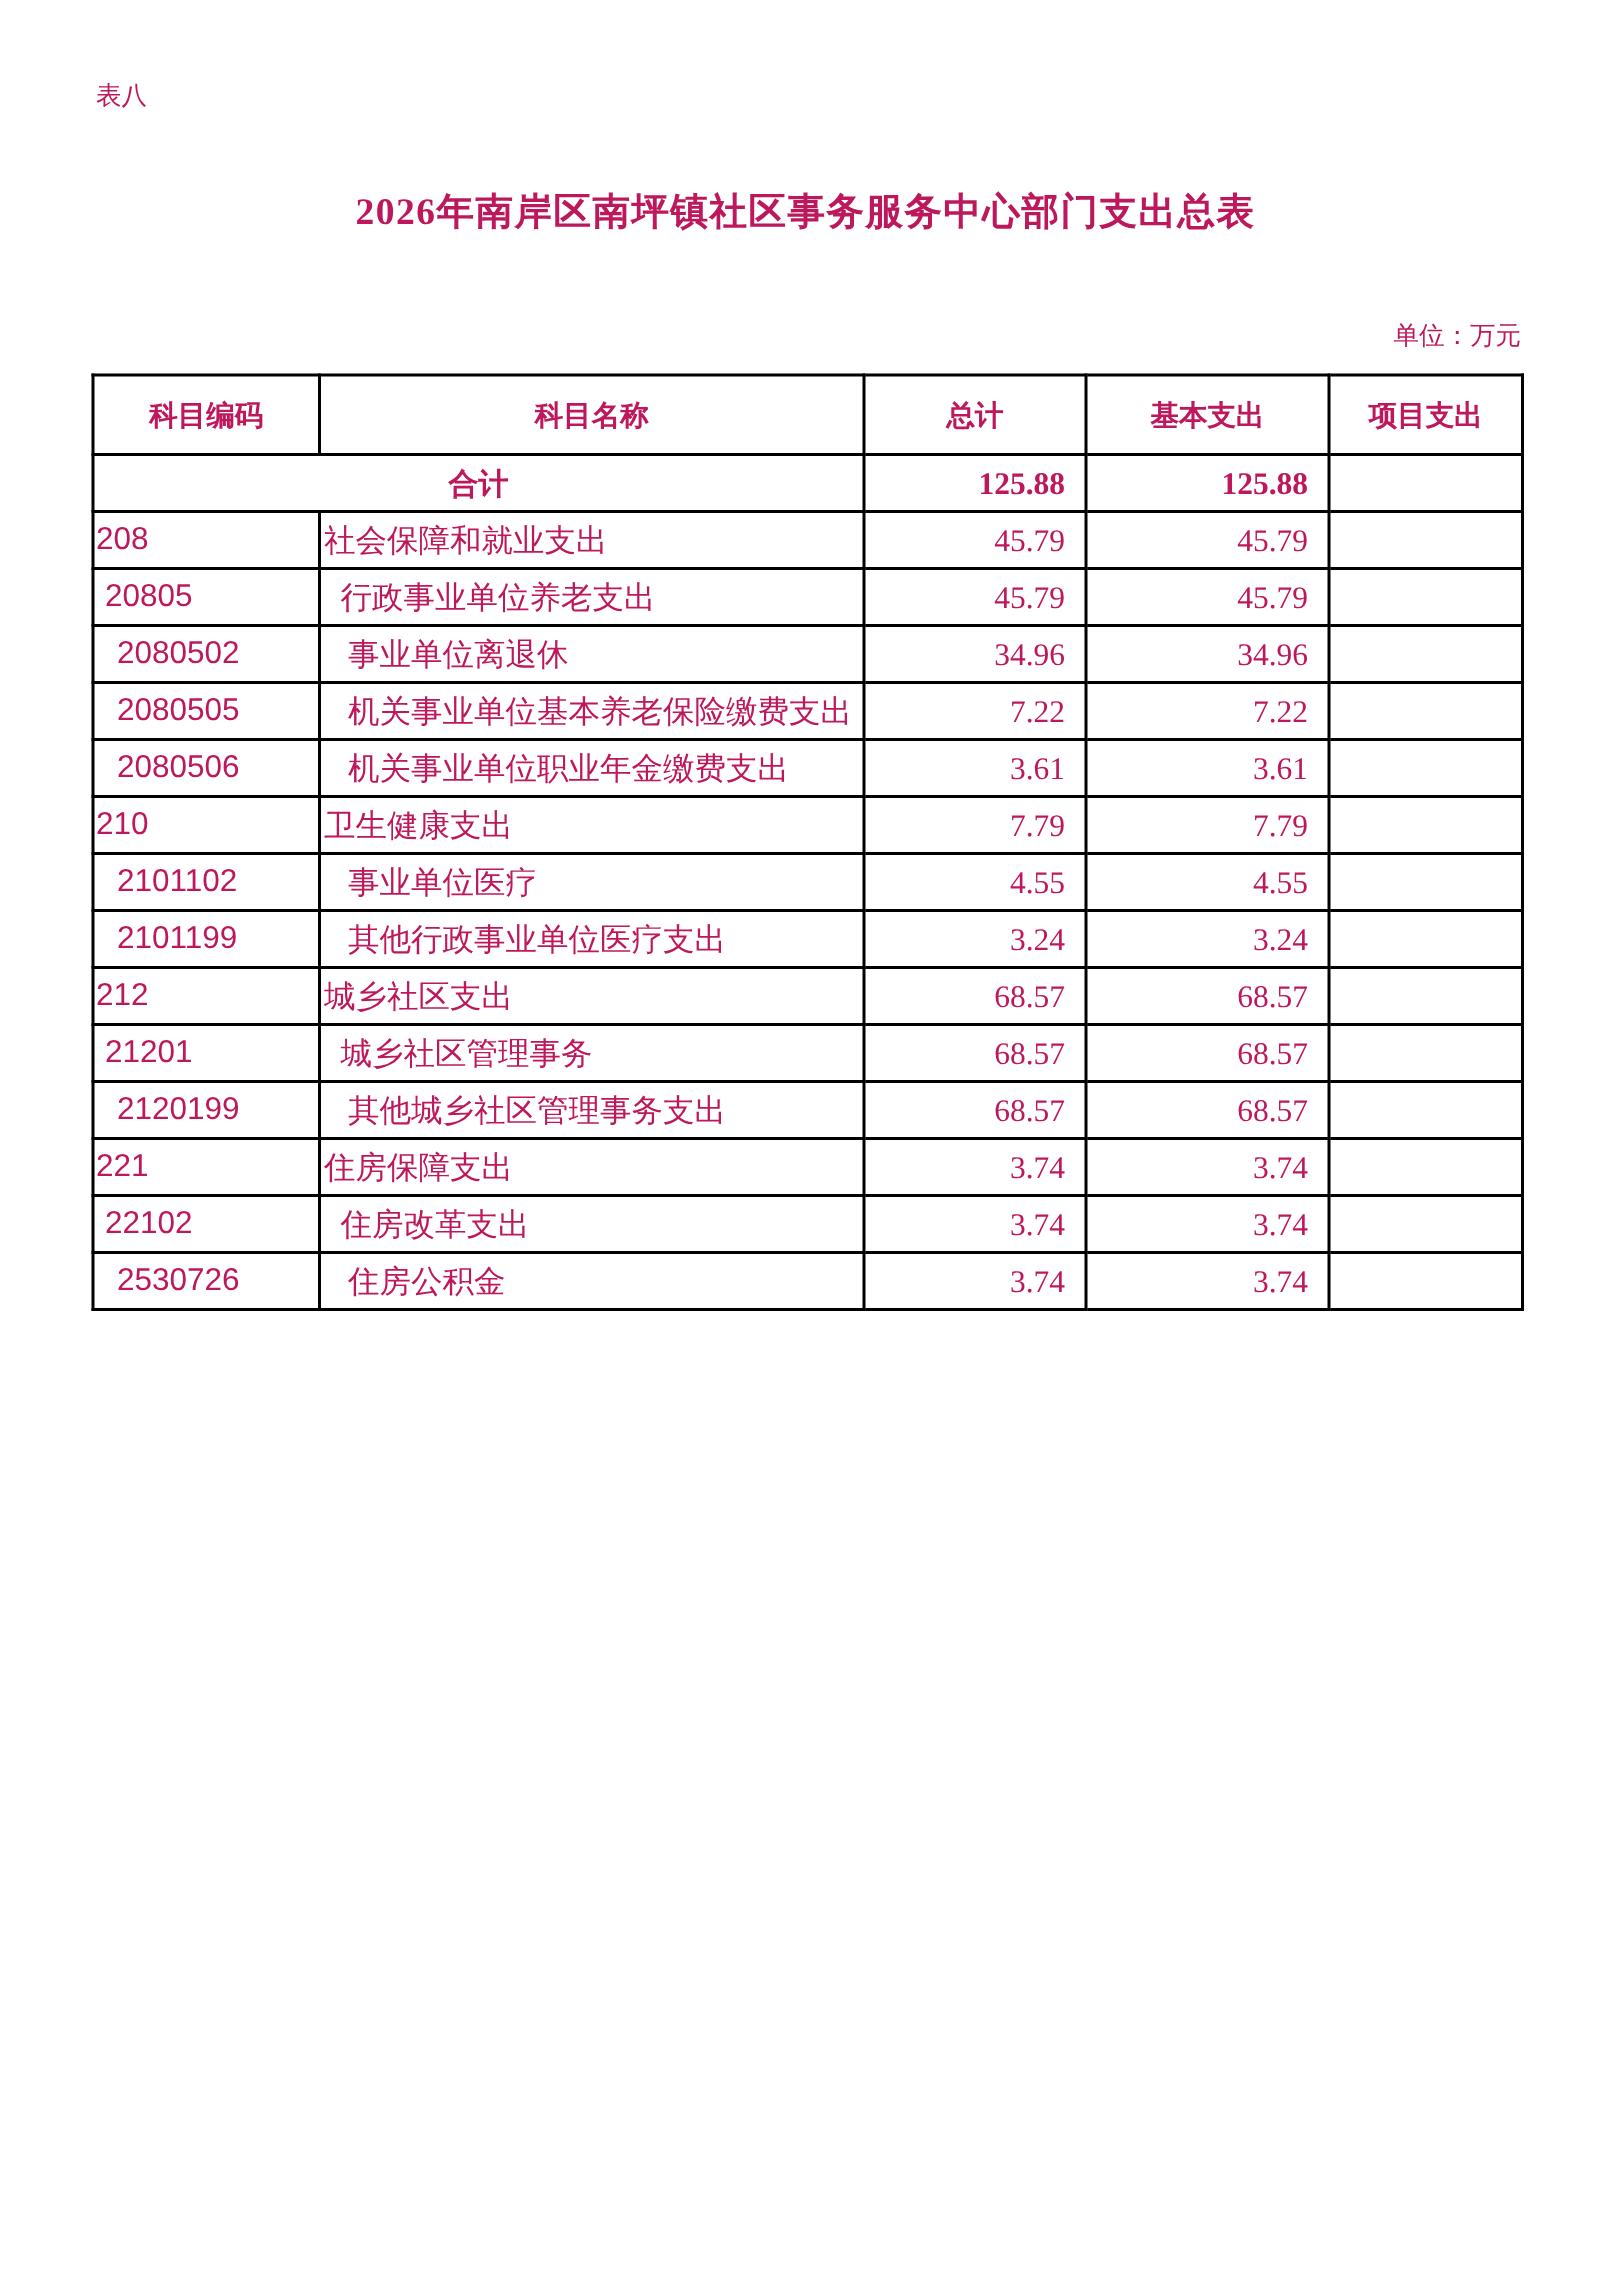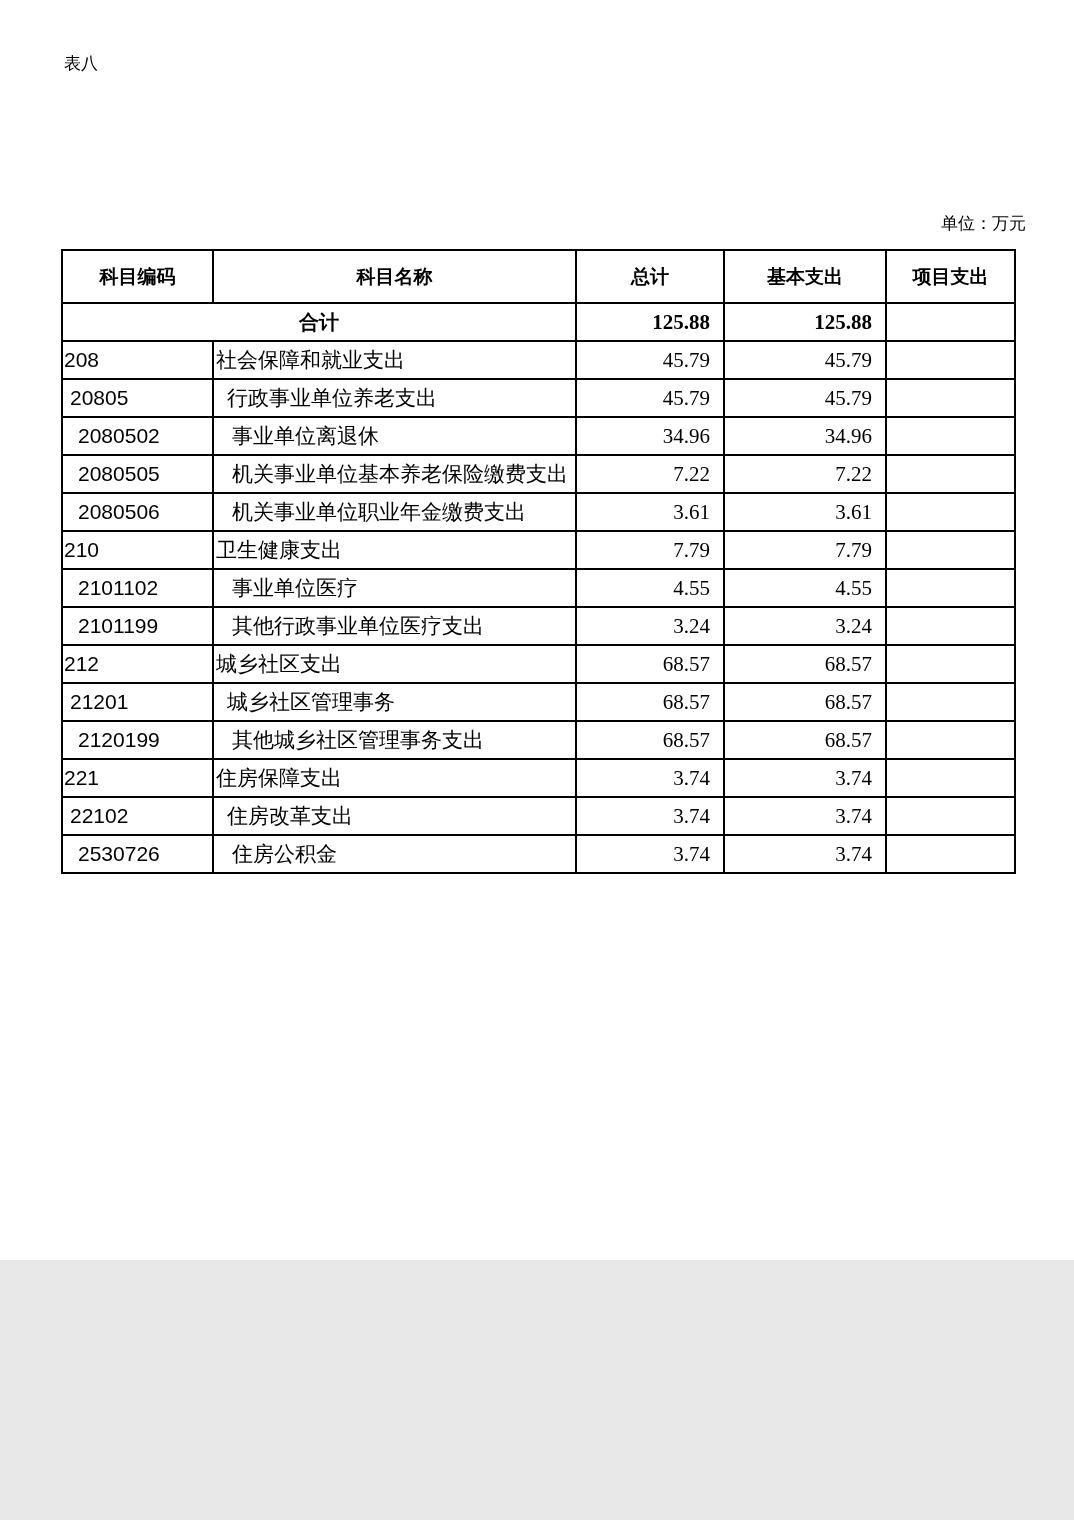--- a/index.html
+++ b/index.html
@@ -1,23 +1,23 @@
 <!DOCTYPE html>
 <html><head>
 <meta charset="utf-8">
 <style>
   * { margin: 0; padding: 0; box-sizing: border-box; }
   html, body { background: #e8e8e8; }
   .page {
     position: relative;
     width: 1074px;
-    height: 1260px;
+    height: 1520px;
     margin: 0 auto;
     background: #ffffff;
-    color: #000000;
+    color: #be185d;
     font-family: "Liberation Serif", serif;
     overflow: hidden;
   }
   .table-label {
     position: absolute;
     left: 64px;
     top: 52px;
     font-size: 17px;
     font-family: "DejaVu Serif", serif;
   }
@@ -28,21 +28,21 @@
     width: 100%;
     text-align: center;
     font-size: 25px;
     font-weight: bold;
     font-family: "Liberation Serif", serif;
     letter-spacing: 1px;
   }
   .unit-note {
     position: absolute;
     top: 212px;
-    right: 48px;
+    right: 60px;
     font-size: 17px;
     font-family: "DejaVu Serif", serif;
   }
   table.budget {
     position: absolute;
     top: 249px;
     left: 61px;
     width: 953px;
     border-collapse: collapse;
     table-layout: fixed;
@@ -100,20 +100,21 @@
     white-space: nowrap;
   }
 </style>
 </head>
 <body>
 
 <div class="page">
 
   <div class="table-label">表八</div>
 
+  <div class="doc-title">2026年南岸区南坪镇社区事务服务中心部门支出总表</div>
 
   <div class="unit-note">单位：万元</div>
 
   <table class="budget">
     <colgroup>
       <col class="c-code">
       <col class="c-name">
       <col class="c-total">
       <col class="c-basic">
       <col class="c-project">

